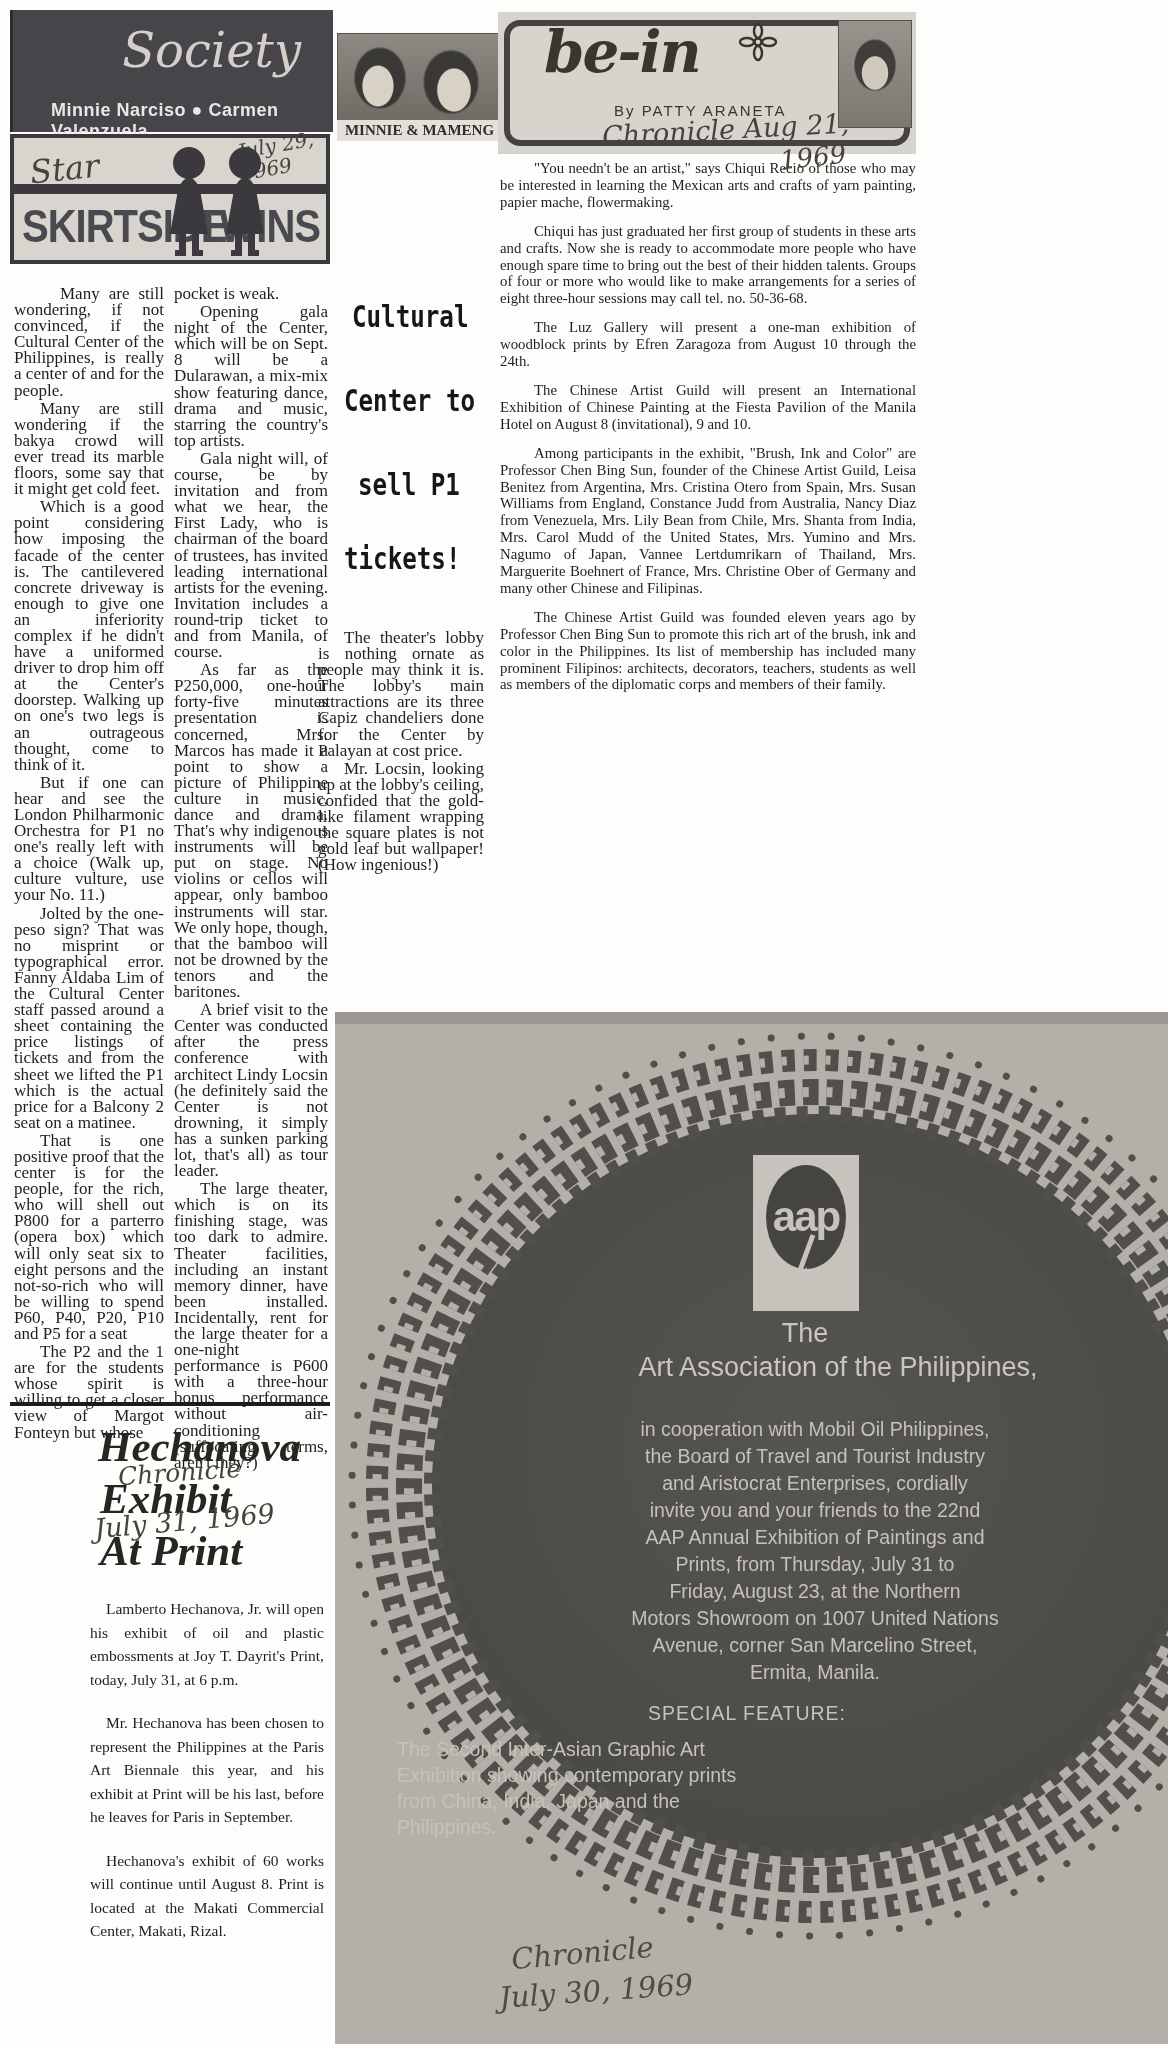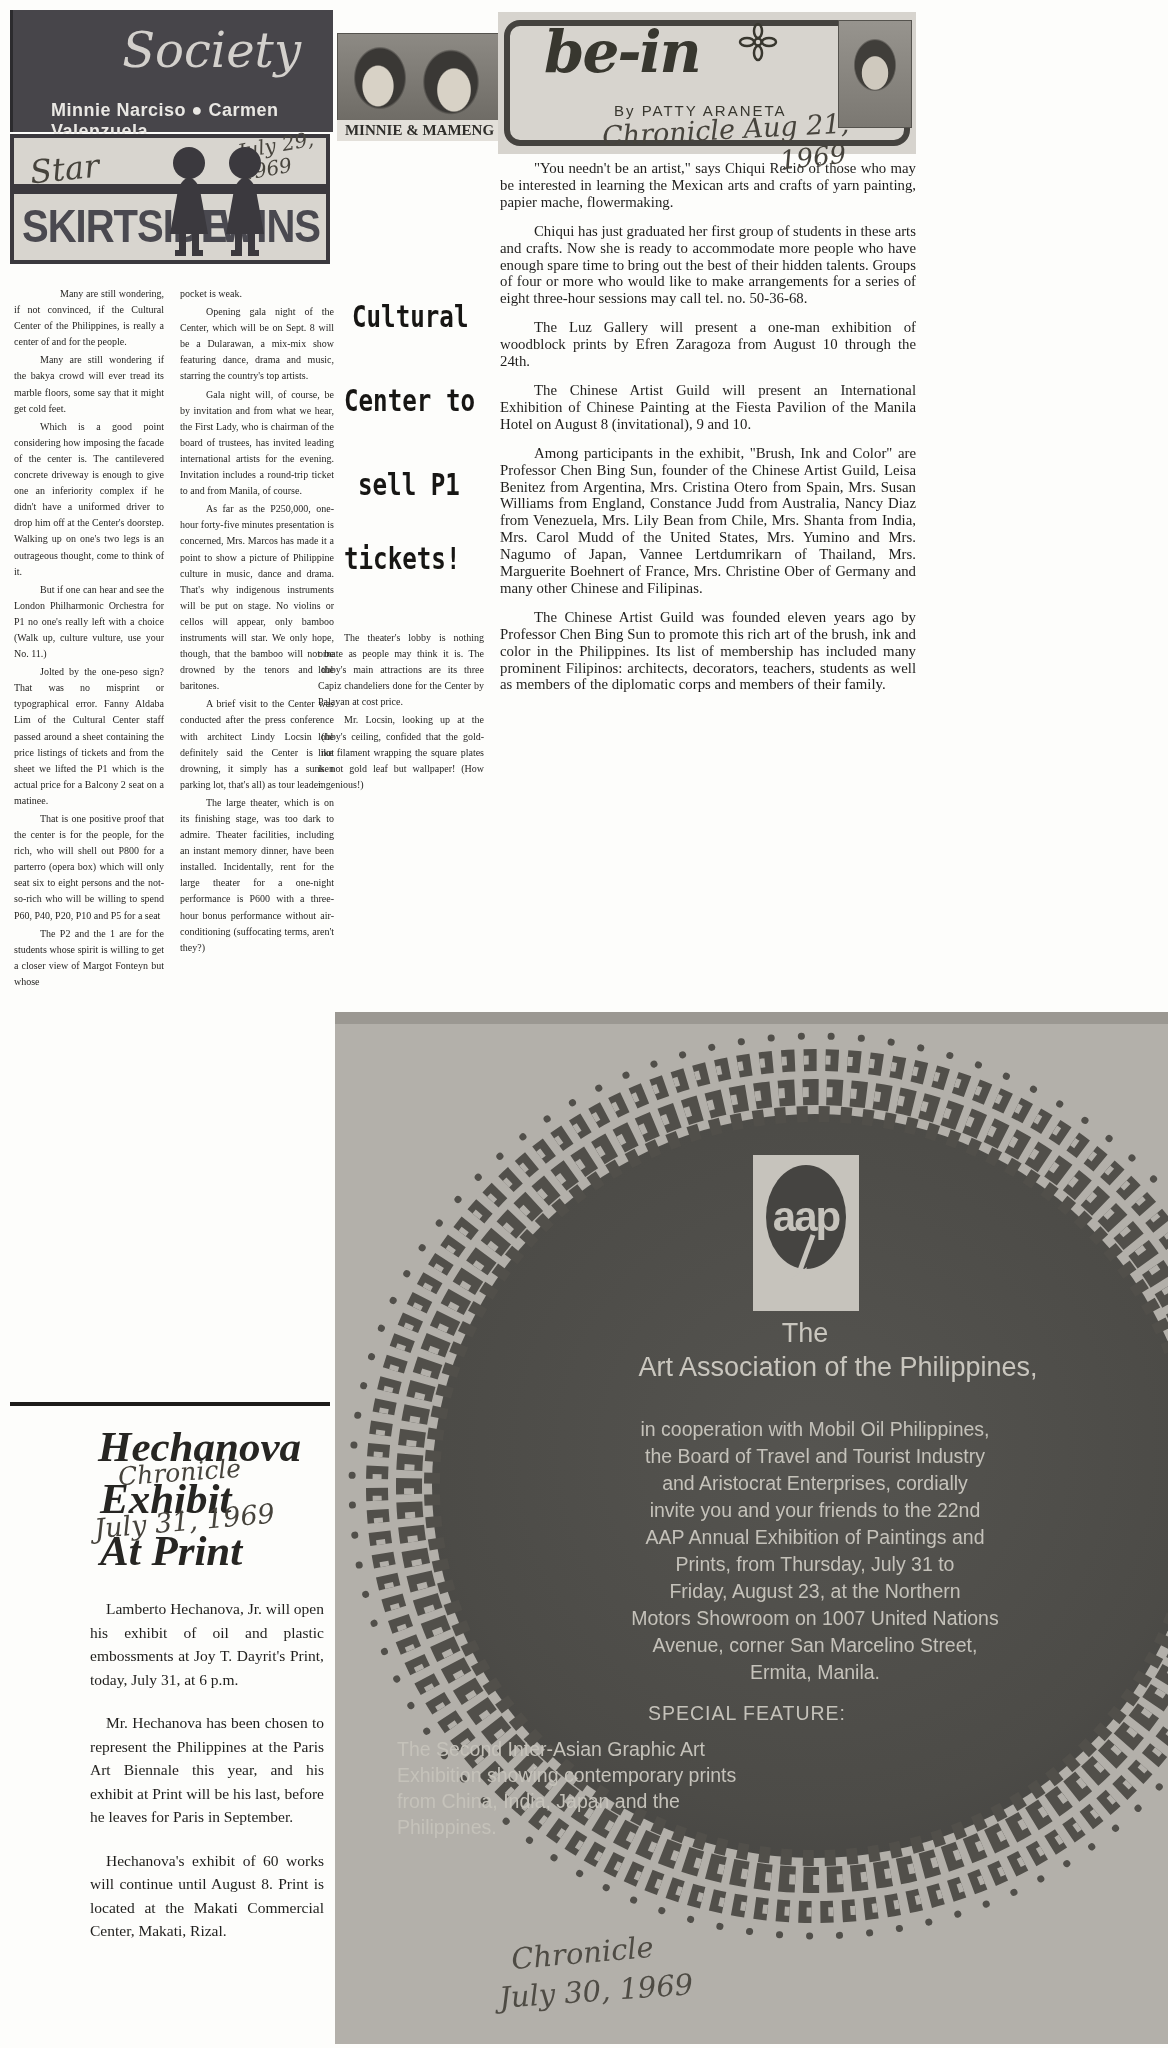--- a/index.html
+++ b/index.html
@@ -19,23 +19,23 @@
   .hand-star{position:absolute;left:16px;top:12px;font-size:32px;transform:rotate(-6deg);}
   .hand-date{position:absolute;right:10px;top:-4px;font-size:20px;transform:rotate(-10deg);line-height:22px;text-align:left;}
   .mast-divider{position:absolute;left:0;right:0;top:46px;height:10px;background:#3b393e;}
   .mast-word{position:absolute;bottom:8px;font-family:"Liberation Sans",sans-serif;font-weight:bold;
              font-size:40px;color:#4a4950;letter-spacing:-1px;transform:scaleY(1.15);transform-origin:bottom;}
   .word-left{left:8px;}
   .word-right{right:6px;}
   .twins-svg{position:absolute;left:148px;top:6px;z-index:2;}
 
   
-  .np p{margin:0 0 2px 0;font-size:10px;line-height:16.1px;text-align:justify;text-indent:26px;}
+  .np p{margin:0 0 2px 0;font-size:17px;line-height:16.1px;text-align:justify;text-indent:26px;}
   .col1{position:absolute;left:14px;top:286px;width:150px;}
-  .col2{position:absolute;left:180px;top:286px;width:154px;}
+  .col2{position:absolute;left:174px;top:286px;width:154px;}
   .col1 p:first-child{text-indent:46px;}
   .col2 p:first-child{text-indent:0;}
   .left-rule{position:absolute;left:10px;top:1402px;width:320px;height:4px;background:#1d1c1a;}
 
   
   .photo{position:absolute;left:337px;top:33px;width:163px;height:86px;
          background:
           radial-gradient(ellipse 26px 34px at 40px 52px,#d8d2c6 58%,rgba(0,0,0,0) 62%),
           radial-gradient(ellipse 28px 36px at 116px 56px,#d8d2c6 58%,rgba(0,0,0,0) 62%),
           radial-gradient(ellipse 42px 50px at 42px 44px,#3a3835 58%,rgba(0,0,0,0) 63%),

